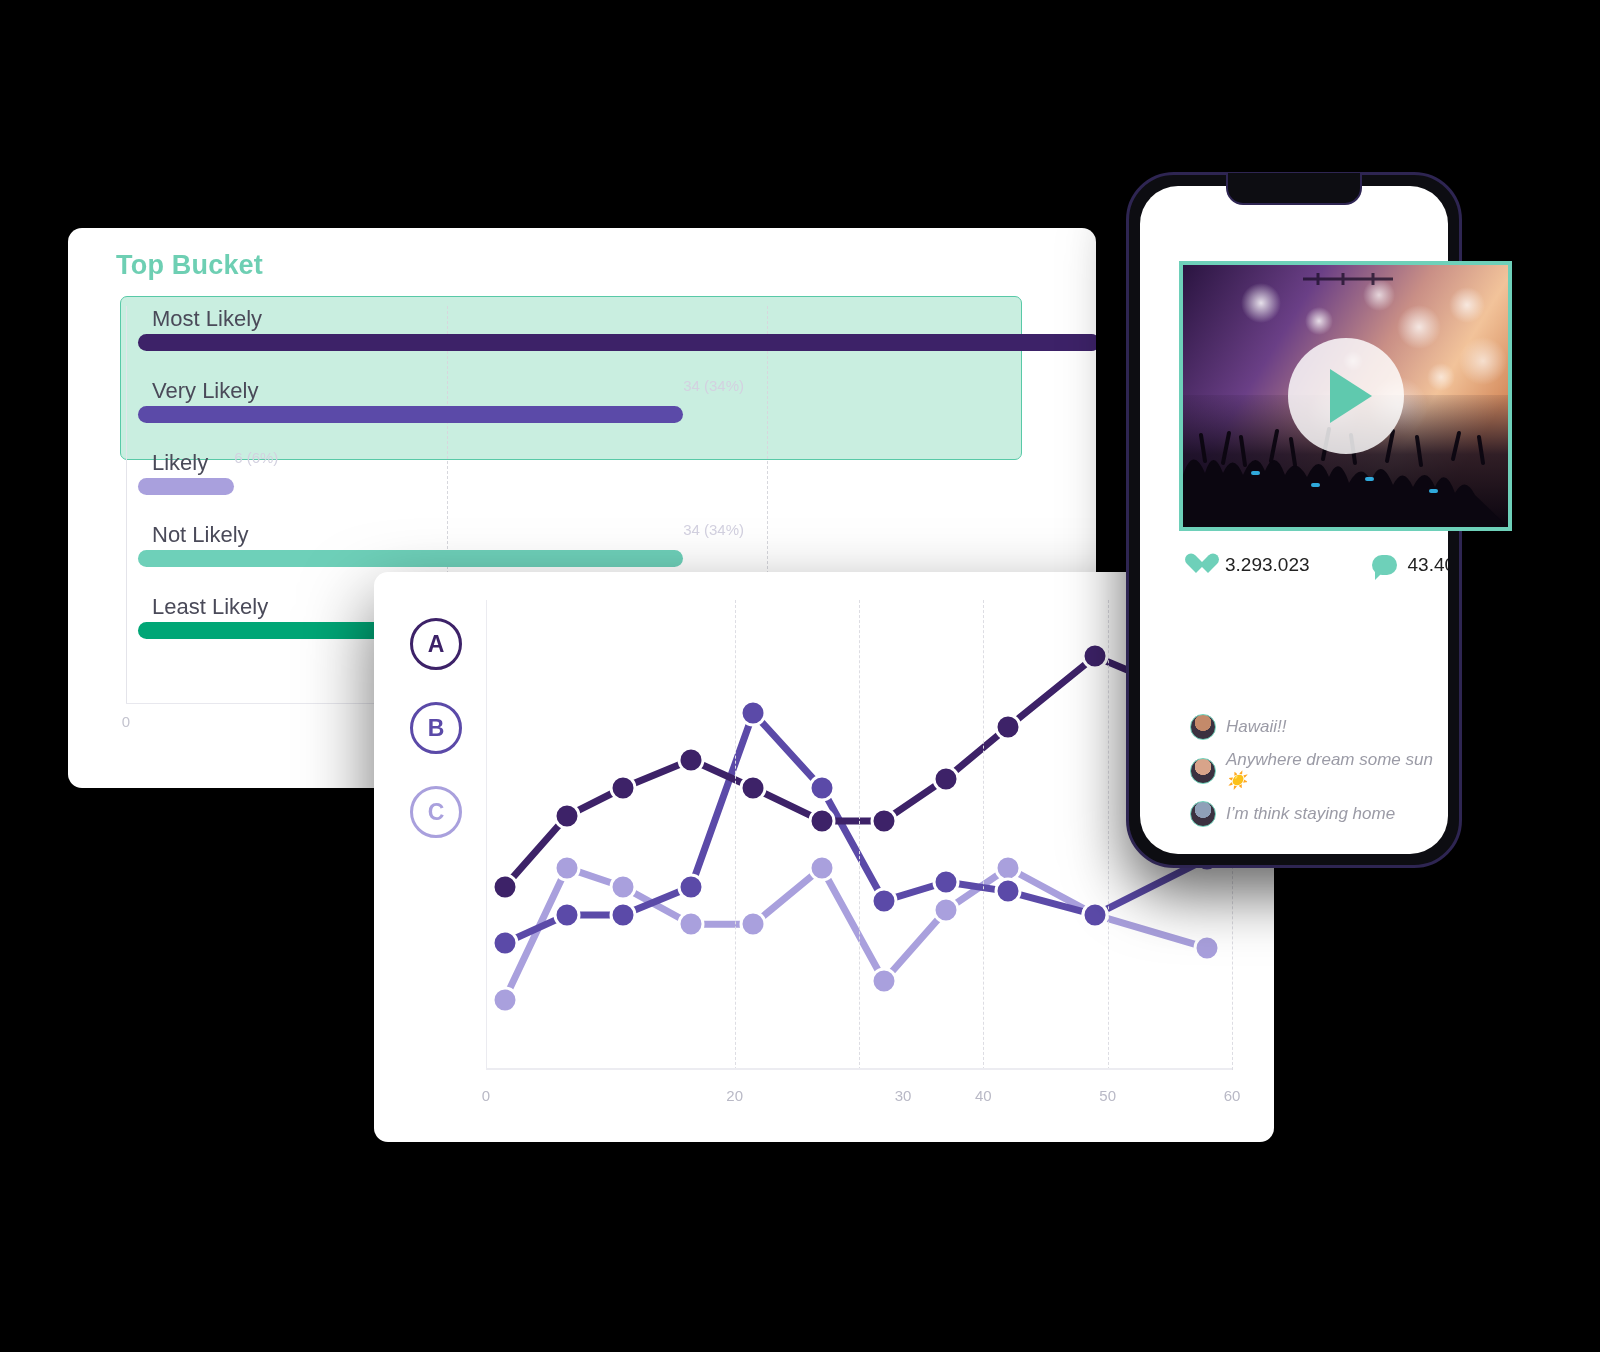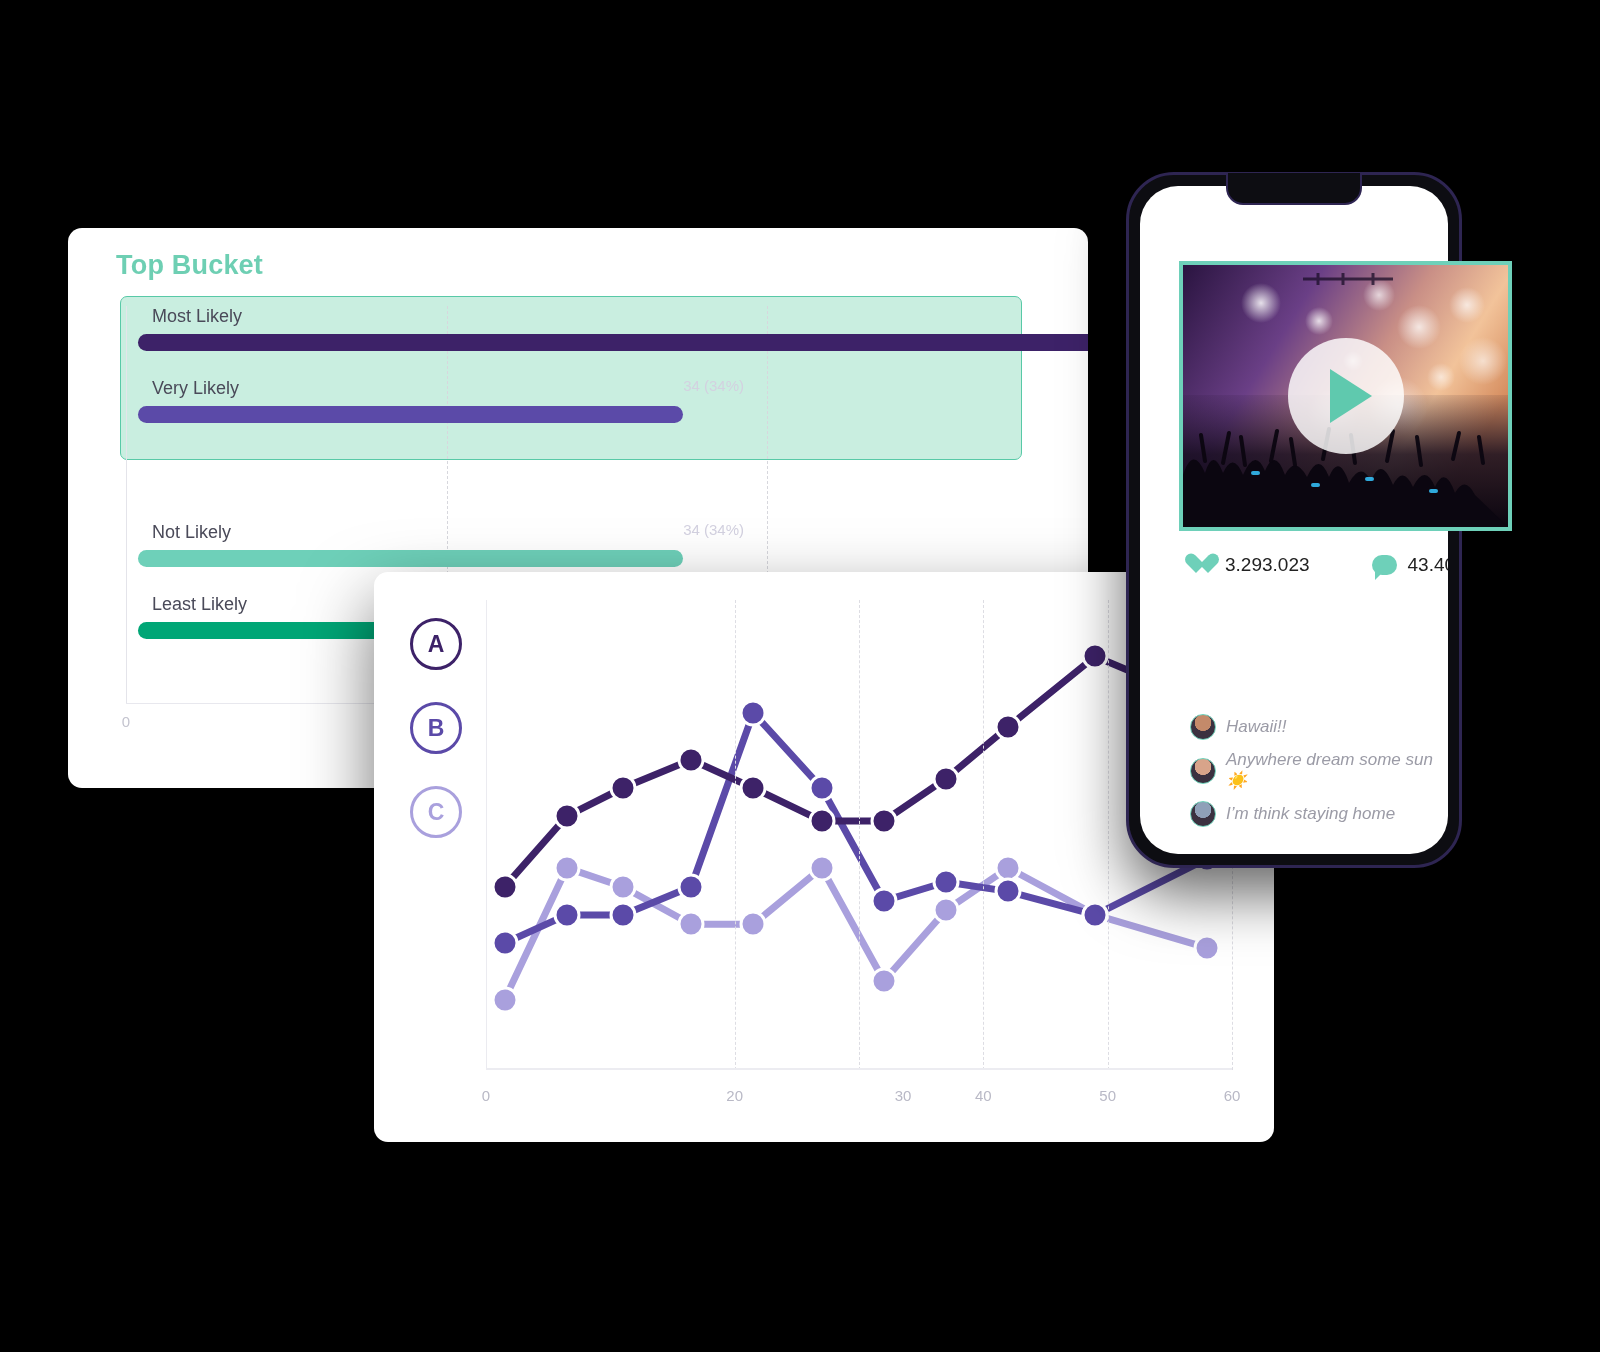--- a/index.html
+++ b/index.html
@@ -8,39 +8,40 @@
     font-family:"Liberation Sans", sans-serif;
     background:#000;
   }
 
   
   .bar-card{
     position:absolute; left:68px; top:228px; width:1020px; height:560px;
     background:#fff; border-radius:14px;
     box-shadow:0 30px 70px rgba(0,0,0,.55);
     overflow:hidden;
+    padding-left:8px;
   }
   .bar-title{
     position:absolute; left:48px; top:22px;
     font-size:27px; font-weight:bold; color:#6ecfb3; letter-spacing:.2px;
   }
   .bar-plot{
     position:absolute; left:58px; top:78px; right:0px; bottom:60px;
   }
   .vgrid{position:absolute;top:0;bottom:24px;width:0;border-left:1.5px dashed #d7d7dd;}
   .vgrid.solid{border-left:1.5px solid #e4e4ea;}
   .xaxis-line{position:absolute;left:0;right:0;bottom:24px;height:1.5px;background:#e8e8ee;}
   .xtick{position:absolute;bottom:-2px;font-size:15px;color:#c4c4cf;transform:translateX(-50%);}
 
   .highlight-box{
     position:absolute; left:-6px; top:-10px; width:900px; height:162px;
     background:#c9eee0; border:1.5px solid #58c9a7; border-radius:7px;
   }
   .brow{position:absolute;left:0;width:100%;}
-  .blabel{position:absolute;left:26px;top:0;font-size:18px;color:#4a4a59;}
+  .blabel{position:absolute;left:26px;top:0;font-size:22px;color:#4a4a59;}
   .bar{position:absolute;left:12px;height:17px;border-radius:9px;top:28px;}
   .bval{position:absolute;top:-1px;font-size:15px;color:#d3d1e0;white-space:nowrap;}
 
   
   .line-card{
     position:absolute; left:374px; top:572px; width:900px; height:570px;
     background:#fff; border-radius:14px;
     box-shadow:0 30px 70px rgba(0,0,0,.55);
     overflow:hidden;
   }
@@ -132,20 +133,25 @@
       <div class="xtick" style="left: 962px;">60</div>
       <div class="xaxis-line"></div>
       <div class="brow" style="top: 0px; height: 72px;">
         <div class="blabel">Most Likely</div>
         <div class="bar" style="width: 962px; background: rgb(61, 34, 104);"></div>
       </div>
       <div class="brow" style="top: 72px; height: 72px;">
         <div class="blabel">Very Likely</div>
         <div class="bar" style="width: 545.133px; background: rgb(91, 74, 168);"></div>
         <div class="bval" style="left: 557.133px;">34 (34%)</div>
+      </div>
+      <div class="brow" style="top: 144px; height: 72px;">
+        <div class="blabel">Likely</div>
+        <div class="bar" style="width: 96.2px; background: rgb(169, 160, 221);"></div>
+        <div class="bval" style="left: 108.2px;">6 (6%)</div>
       </div>
       <div class="brow" style="top: 216px; height: 72px;">
         <div class="blabel">Not Likely</div>
         <div class="bar" style="width: 545.133px; background: rgb(110, 208, 185);"></div>
         <div class="bval" style="left: 557.133px;">34 (34%)</div>
       </div>
       <div class="brow" style="top: 288px; height: 72px;">
         <div class="blabel">Least Likely</div>
         <div class="bar" style="width: 545.133px; background: rgb(0, 166, 118);"></div>
       </div>

